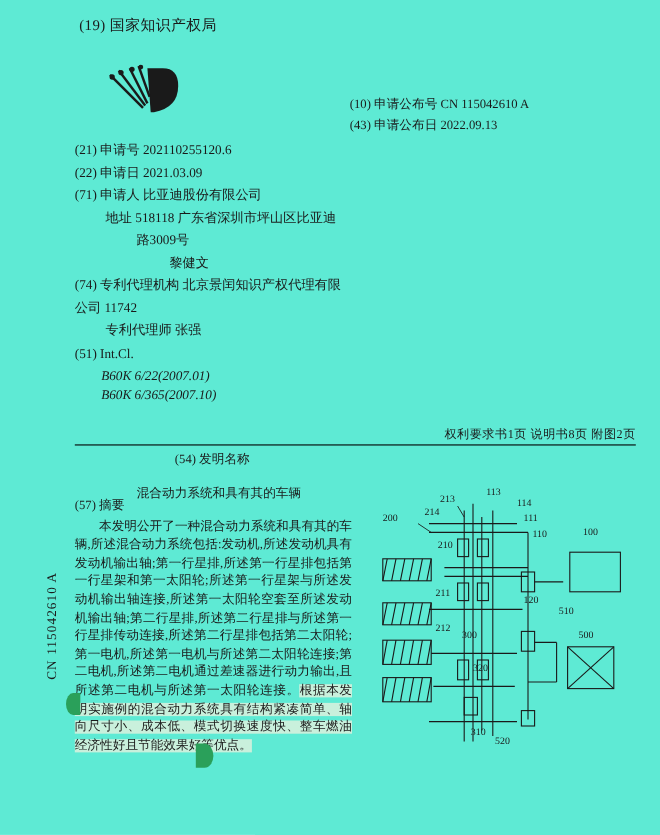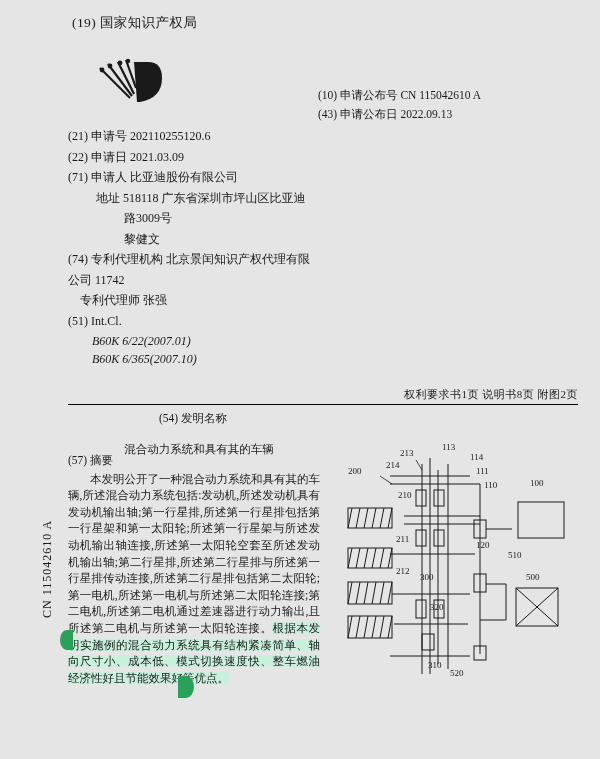--- a/index.html
+++ b/index.html
@@ -13,21 +13,21 @@
     font-family: "Liberation Serif", serif;
     color: #1a1a1a;
     position: relative;
     overflow: hidden;
   }
   .page {
     position: absolute;
     left: 0; top: 0;
     width: 600px;
     height: 759px;
-    background: #e5e5e5;
+    background: #5eead4;
   }
   
   .office-line {
     position: absolute;
     left: 72px;
     top: 14px;
     font-size: 13.5px;
     letter-spacing: 0.4px;
   }
   .office-line .num { font-family: "Liberation Serif", serif; }
@@ -209,32 +209,32 @@
       <span>申请人</span>
       <span>比亚迪股份有限公司</span>
     </div>
     <div class="entry" style="margin-left:28px">
       <span>地址</span>
       <span>518118  广东省深圳市坪山区比亚迪</span>
     </div>
     <div class="entry" style="margin-left:56px">
       <span>路3009号</span>
     </div>
-    <div class="entry" style="margin-left:56px">
+    <div class="entry" style="margin-left:86px">
       <span>黎健文</span>
     </div>
     <div class="entry">
       <span>(74)</span>
       <span>专利代理机构</span>
       <span>北京景闰知识产权代理有限</span>
     </div>
     <div class="entry" style="">
       <span>公司  11742</span>
     </div>
-    <div class="entry" style="margin-left:12px">
+    <div class="entry" style="margin-left:28px">
       <span>专利代理师</span>
       <span>张强</span>
     </div>
     <div class="entry">
       <span>(51)</span>
       <span class="mono">Int.Cl.</span>
     </div>
     <div class="ipc-line">B60K 6/22(2007.01)</div>
     <div class="ipc-line">B60K 6/365(2007.10)</div>
   </div>

